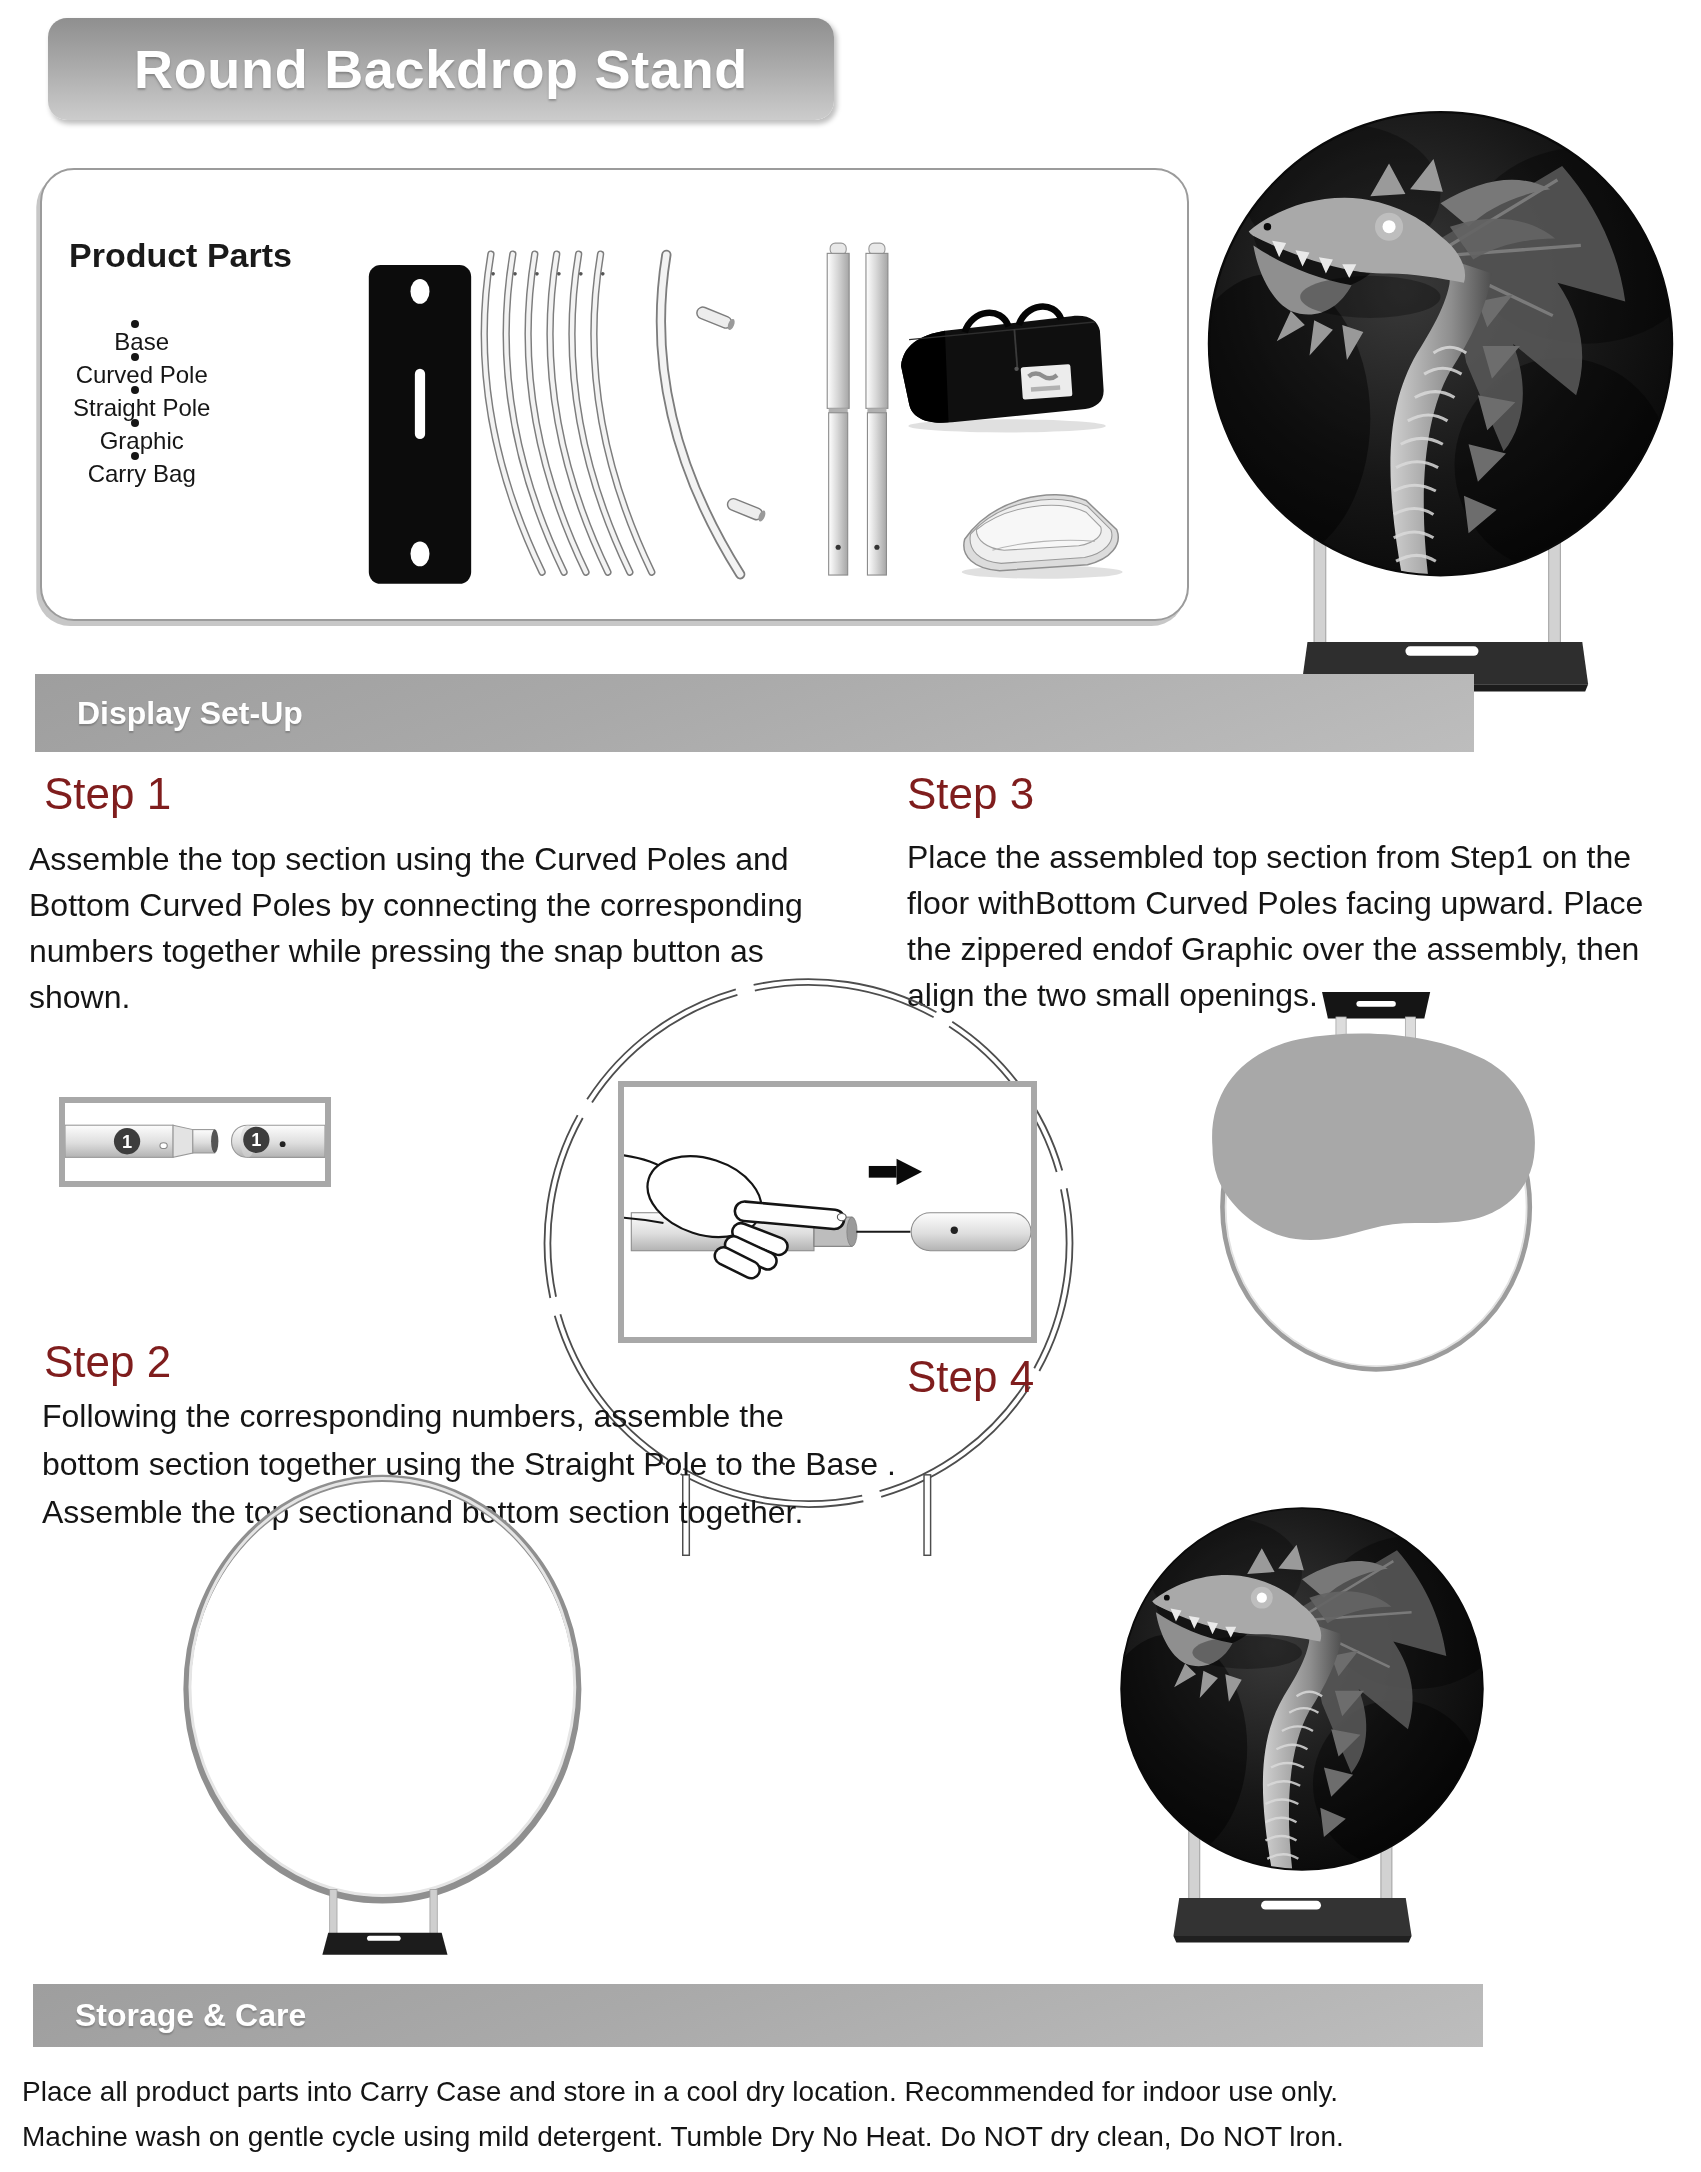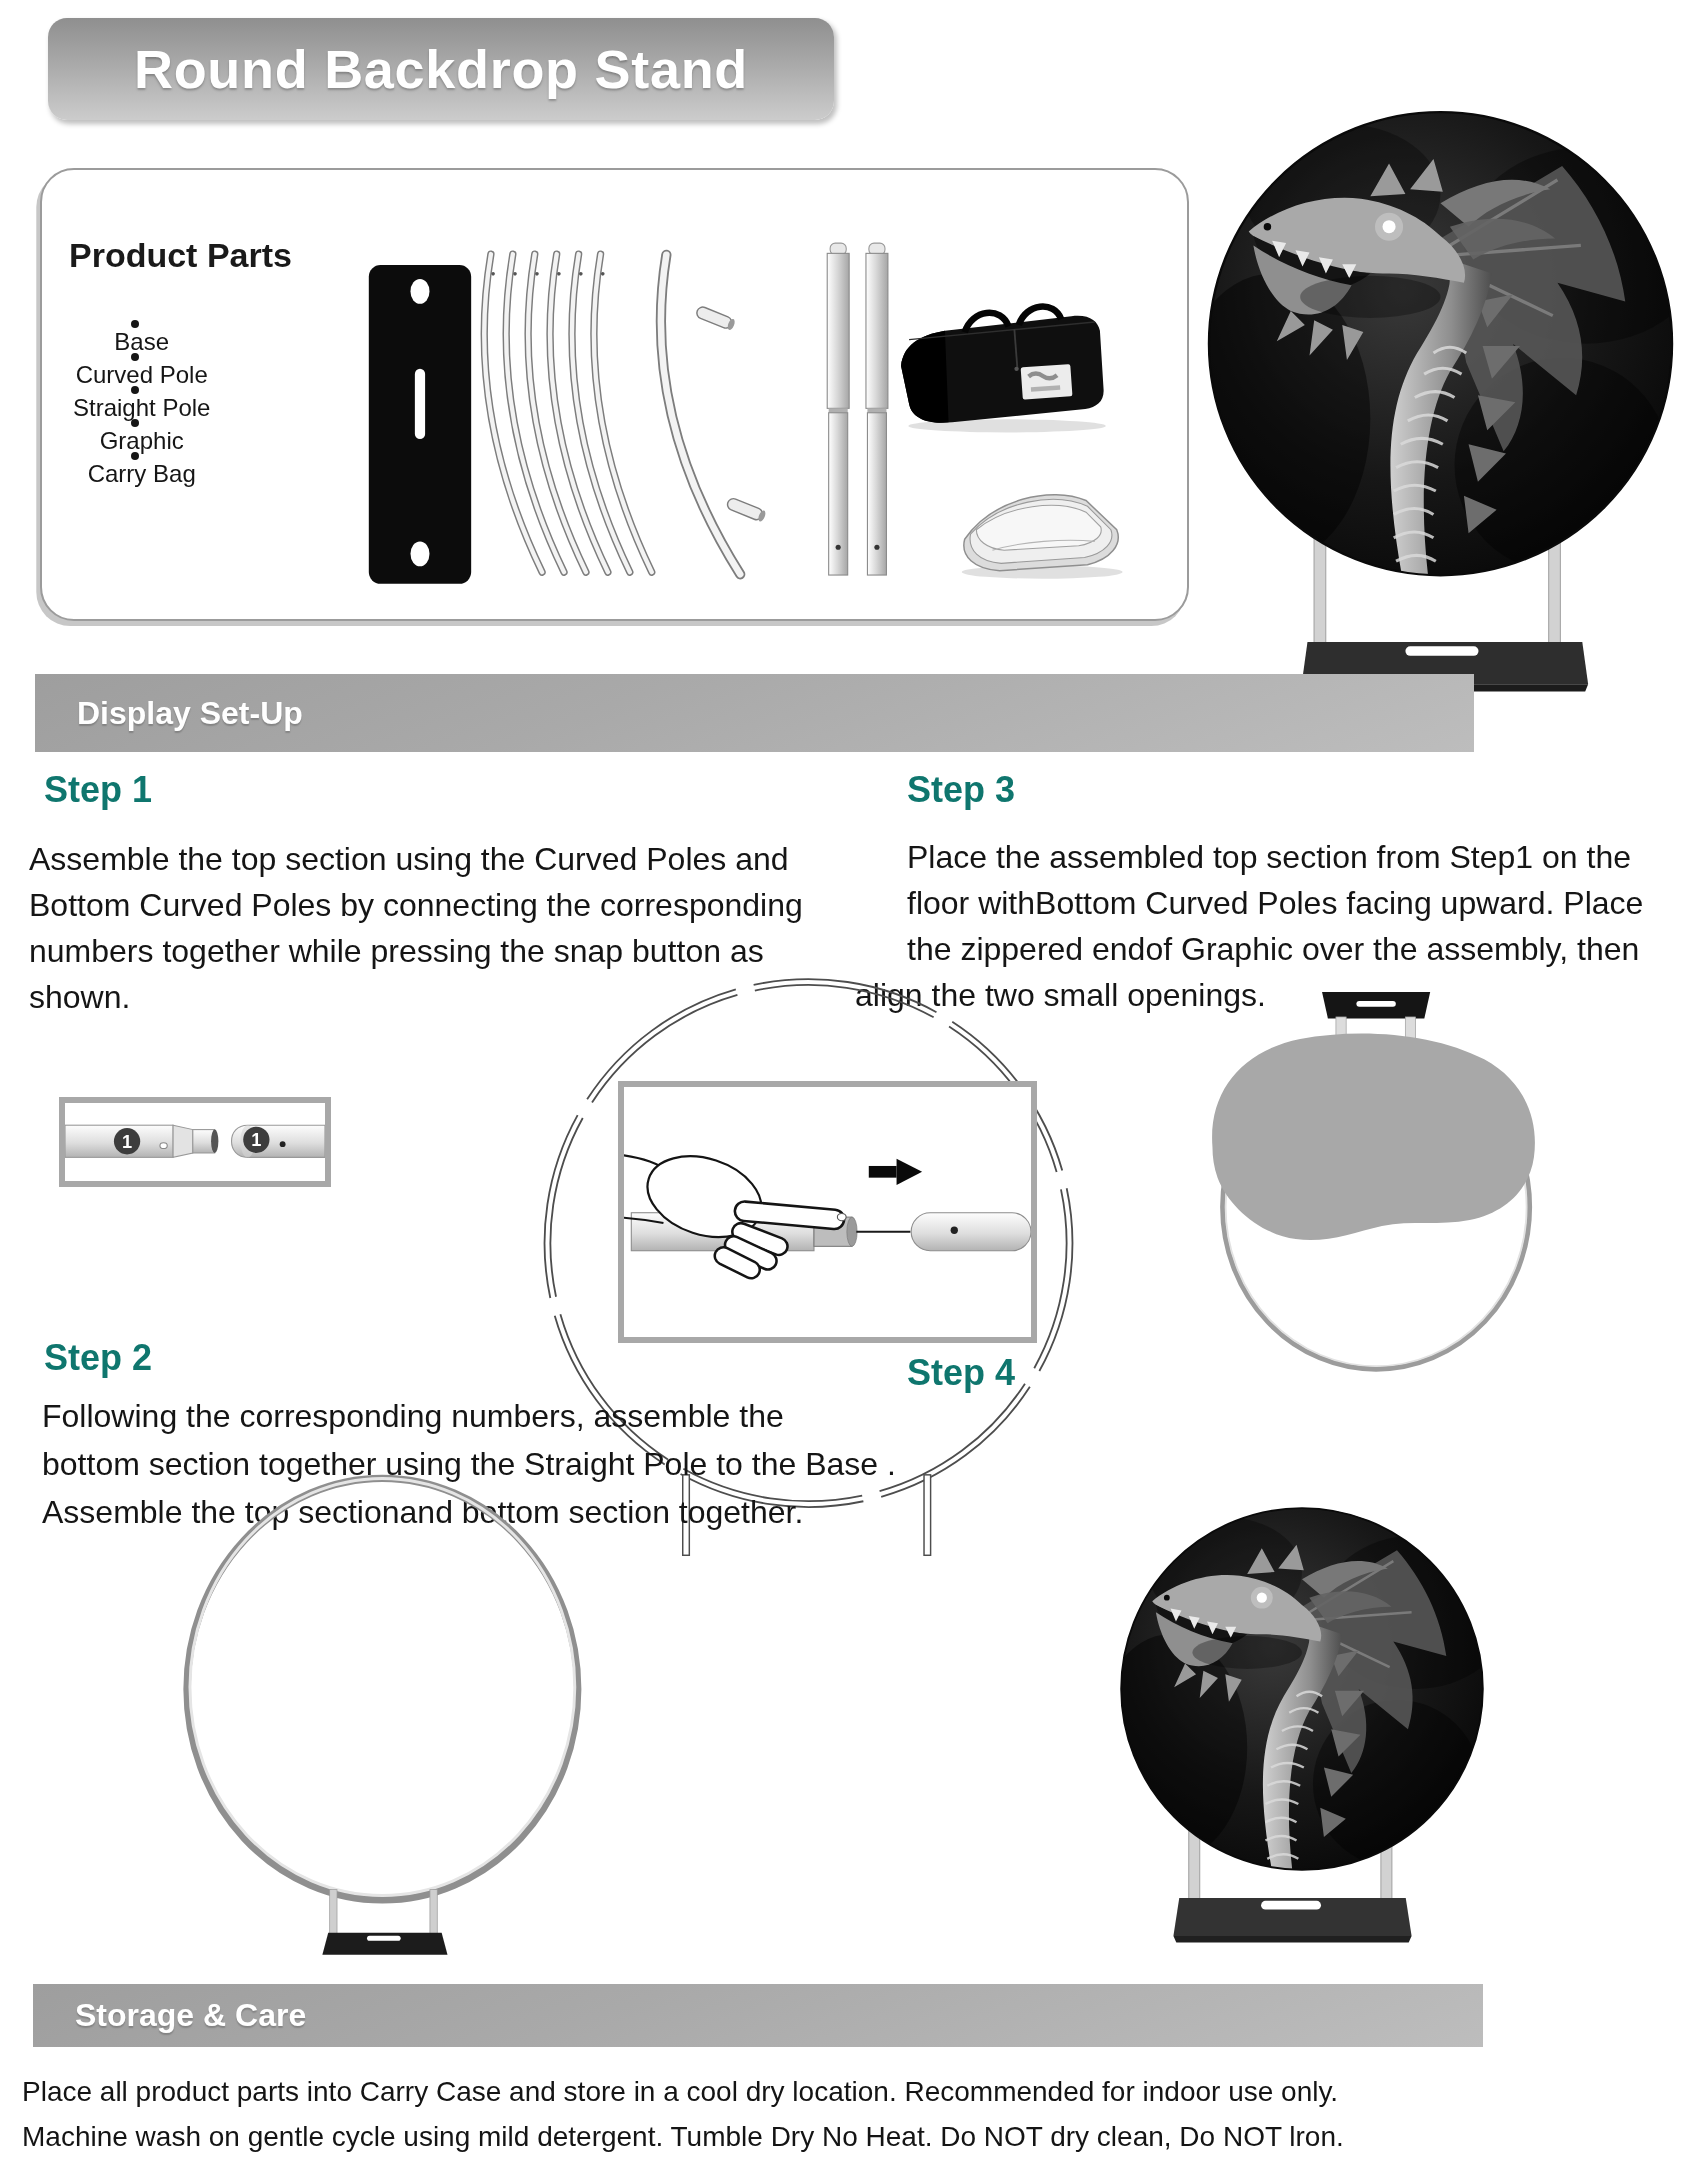--- a/index.html
+++ b/index.html
@@ -24,21 +24,21 @@
   .parts-list .dot{width:8px;height:8px;border-radius:50%;background:#161616;margin-right:13px;flex:0 0 auto;}
 
   
   .section-banner{background:linear-gradient(160deg,#9e9e9e 0%,#a9a9a9 40%,#bdbdbd 100%);
      display:flex;align-items:center;}
   .banner-setup{left:35px;top:674px;width:1439px;height:78px;}
   .banner-storage{left:33px;top:1984px;width:1450px;height:63px;}
   .section-banner span{font-size:32px;font-weight:700;color:#ffffff;margin-left:42px;
      text-shadow:0 1.5px 1.5px rgba(0,0,0,0.2);}
 
-  .step-heading{font-size:36px;font-weight:700;color:#0f766e;}
+  .step-heading{font-size:44px;font-weight:400;color:#7f1d1d;}
   .step-line{font-size:32px;color:#151515;white-space:nowrap;}
 
   .storage-line{font-size:28px;color:#141414;white-space:nowrap;}
 
   .inset-border{border:6.6px solid #a8a8a8;background:#ffffff;}
   svg{display:block;}
 </style>
 </head>
 <body>
 
@@ -251,21 +251,21 @@
   <div class="abs step-heading" style="left:44px;top:769px">Step 1</div>
   <div class="abs step-line" style="left:29px;top:841px">Assemble the top section using the Curved Poles  and</div>
   <div class="abs step-line" style="left:29px;top:887px">Bottom Curved Poles by connecting the corresponding</div>
   <div class="abs step-line" style="left:29px;top:933px">numbers together while pressing the snap button as</div>
   <div class="abs step-line" style="left:29px;top:979px">shown.</div>
 
   <div class="abs step-heading" style="left:907px;top:769px">Step 3</div>
   <div class="abs step-line" style="left:907px;top:839px">Place the assembled top section from Step1 on the</div>
   <div class="abs step-line" style="left:907px;top:885px">floor withBottom Curved Poles facing upward. Place</div>
   <div class="abs step-line" style="left:907px;top:931px">the zippered endof Graphic over the assembly, then</div>
-  <div class="abs step-line" style="left:855px;top:977px">align the two small openings.</div>
+  <div class="abs step-line" style="left:907px;top:977px">align the two small openings.</div>
 
   <svg class="abs" style="left:527px;top:965px" width="563" height="600" viewBox="0 0 770 820">
     <g transform="rotate(-12 385 380)">
       <circle cx="385" cy="380" r="361" fill="none" stroke="#4d4d4d" stroke-width="2.5" pathLength="360" stroke-dasharray="41 4"></circle>
       <circle cx="385" cy="380" r="353" fill="none" stroke="#4d4d4d" stroke-width="2.5" pathLength="360" stroke-dasharray="41 4"></circle>
     </g>
     <g>
       <rect x="213" y="697" width="9" height="110" fill="#ffffff" stroke="#4d4d4d" stroke-width="2"></rect>
       <rect x="543" y="697" width="9" height="110" fill="#ffffff" stroke="#4d4d4d" stroke-width="2"></rect>
     </g>

